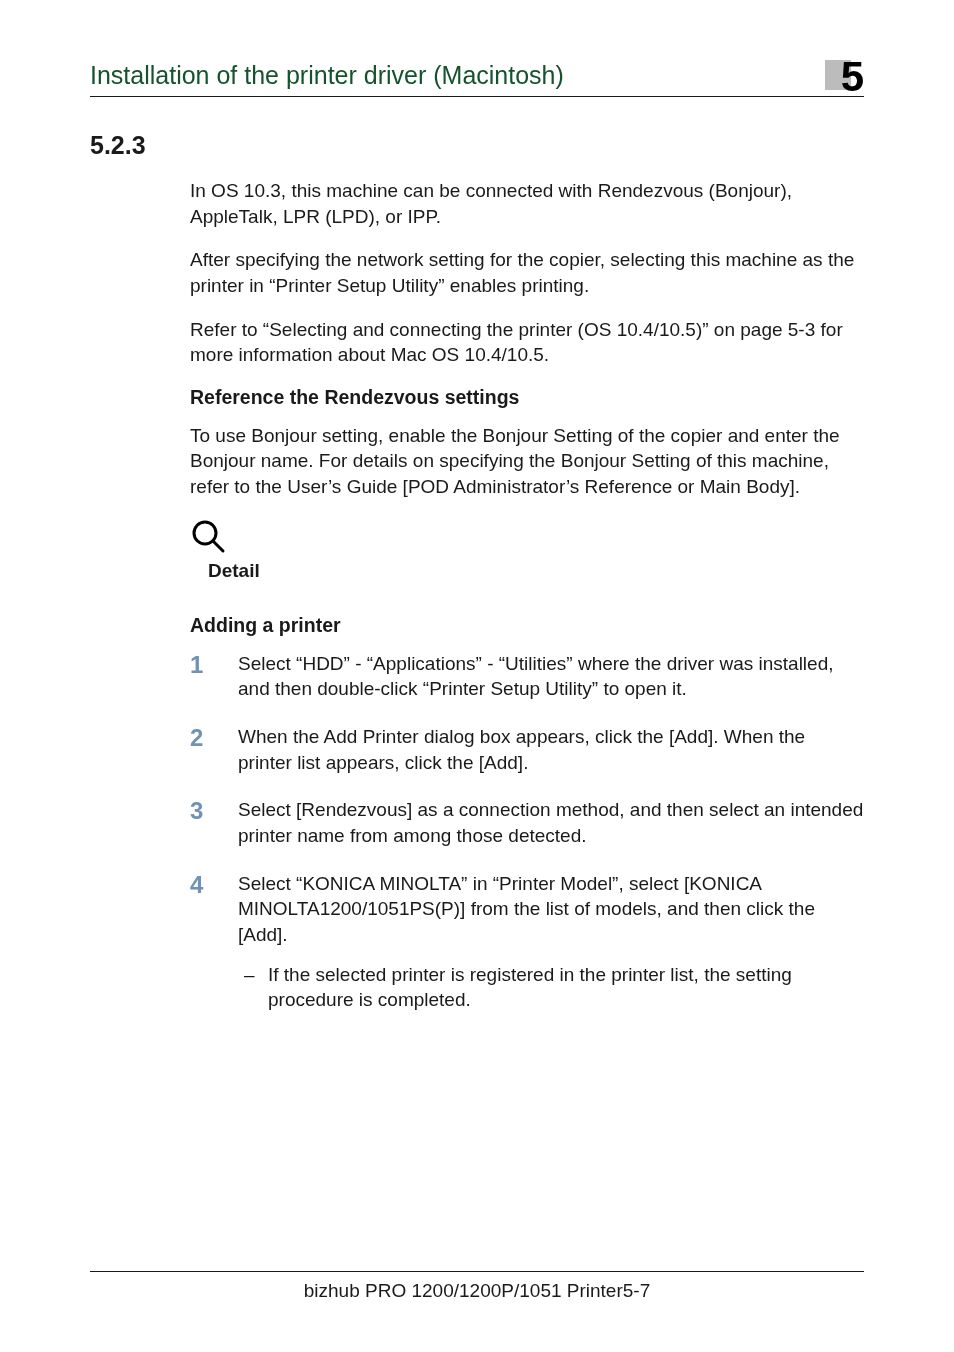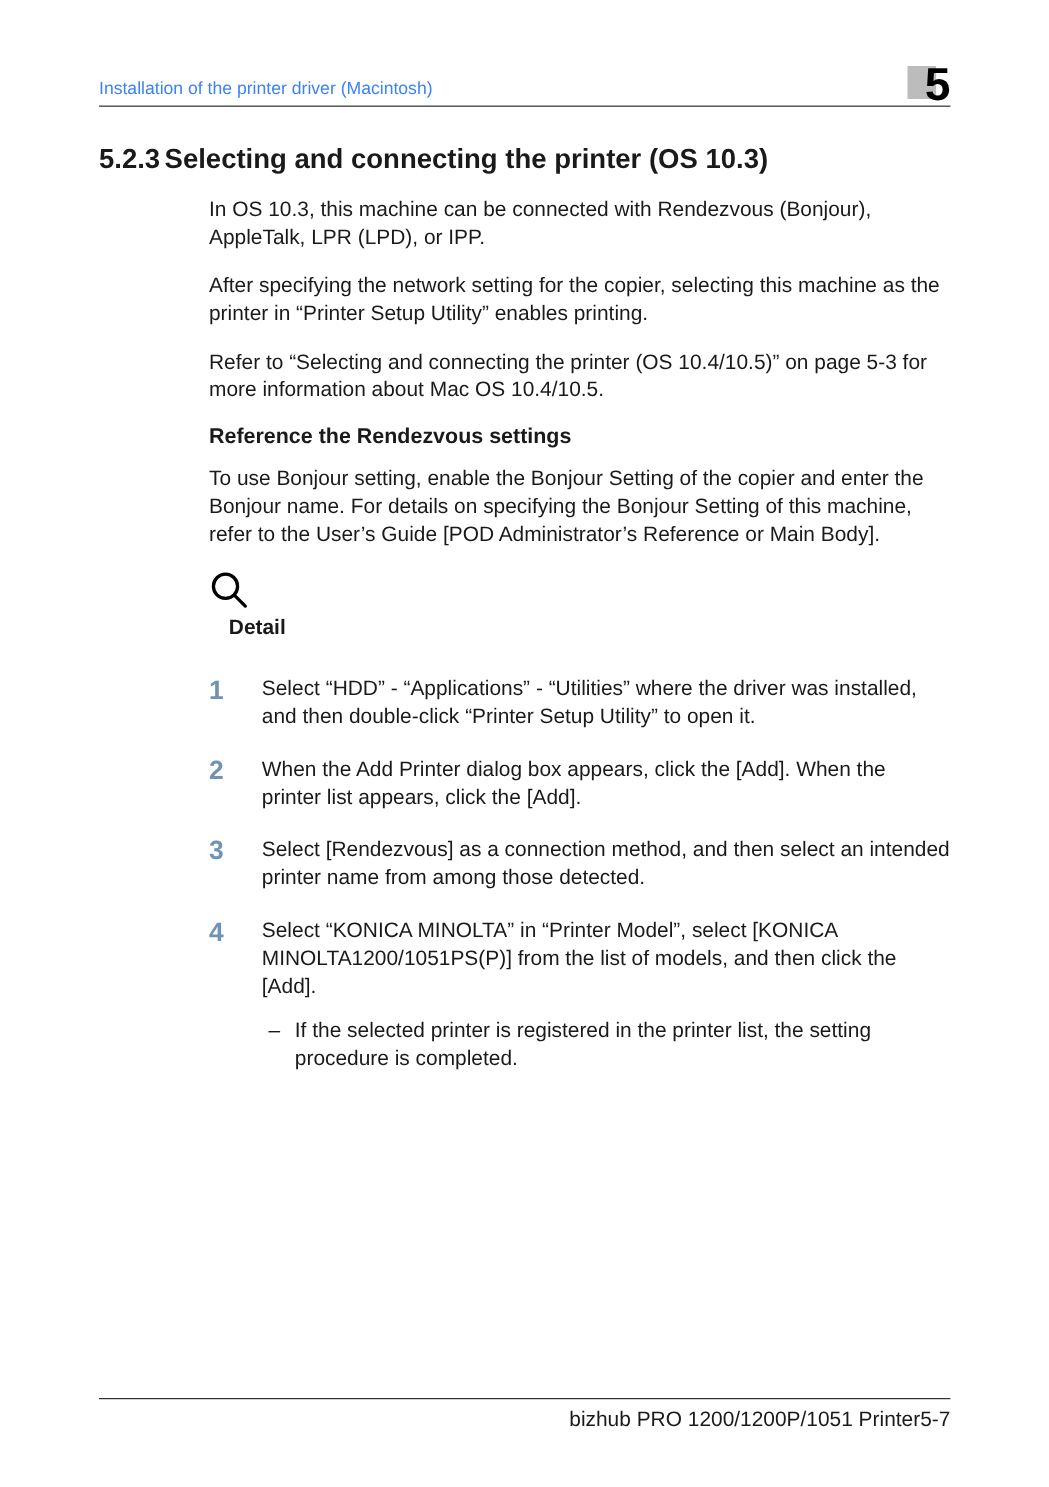--- a/index.html
+++ b/index.html
@@ -15,23 +15,23 @@
   
   .running-header {
     display: flex;
     justify-content: space-between;
     align-items: flex-end;
     border-bottom: 1px solid #1a1a1a;
     padding-bottom: 6px;
     margin-bottom: 34px;
   }
   .running-header .title {
-    font-size: 16px;
+    font-size: 25px;
     font-weight: 400;
-    color: #3b82f6;
+    color: #14532d;
   }
   .chapter-badge {
     display: flex;
     align-items: flex-end;
     gap: 0;
   }
   .chapter-badge .shade {
     width: 26px;
     height: 30px;
     background: #bcbcbc;
@@ -43,21 +43,21 @@
     line-height: 1;
     margin-left: -10px;
     position: relative;
     top: 8px;
   }
 
   
   .section-heading {
     display: flex;
     align-items: center;
-    gap: 4px;
+    gap: 31px;
     margin-bottom: 18px;
   }
   .section-heading .secnum {
     font-size: 25px;
     font-weight: 700;
   }
   .section-heading .sectitle {
     font-size: 25px;
     font-weight: 700;
   }
@@ -139,38 +139,37 @@
 
   
   .page-footer {
     position: absolute;
     left: 90px;
     right: 90px;
     bottom: 50px;
     border-top: 1px solid #1a1a1a;
     padding-top: 8px;
     display: flex;
-    justify-content: flex-end;
+    justify-content: center;
     font-size: 19px;
   }
 </style>
 </head>
 <body>
 
 <div class="running-header">
   <span class="title">Installation of the printer driver (Macintosh)</span>
   <span class="chapter-badge">
     <span class="shade"></span>
     <span class="num">5</span>
   </span>
 </div>
 
 <div class="section-heading">
   <span class="secnum">5.2.3</span>
-  <span class="sectitle">Selecting and connecting the printer (OS 10.3)</span>
 </div>
 
 <div class="body-block">
 
   <p>In OS 10.3, this machine can be connected with Rendezvous (Bonjour), AppleTalk, LPR (LPD), or IPP.</p>
   <p>After specifying the network setting for the copier, selecting this machine as the printer in “Printer Setup Utility” enables printing.</p>
   <p>Refer to “Selecting and connecting the printer (OS 10.4/10.5)” on page 5-3 for more information about Mac OS 10.4/10.5.</p>
 
   <div class="subheading">Reference the Rendezvous settings</div>
   <p>To use Bonjour setting, enable the Bonjour Setting of the copier and enter the Bonjour name. For details on specifying the Bonjour Setting of this machine, refer to the User’s Guide [POD Administrator’s Reference or Main Body].</p>
@@ -178,20 +177,21 @@
   <div class="detail-callout">
     <span class="detail-icon">
       <svg width="38" height="38" viewBox="0 0 38 38">
         <circle cx="15" cy="15" r="11" fill="none" stroke="#000" stroke-width="3"></circle>
         <line x1="23" y1="23" x2="33" y2="33" stroke="#000" stroke-width="3" stroke-linecap="round"></line>
       </svg>
     </span>
     <div class="detail-label">Detail</div>
   </div>
 
+  <div class="subheading">Adding a printer</div>
 
   <ol class="steps">
     <li>
       <span class="stepnum">1</span>
       <span>Select “HDD” - “Applications” - “Utilities” where the driver was installed, and then double-click “Printer Setup Utility” to open it.</span>
     </li>
     <li>
       <span class="stepnum">2</span>
       <span>When the Add Printer dialog box appears, click the [Add]. When the printer list appears, click the [Add].</span>
     </li>

